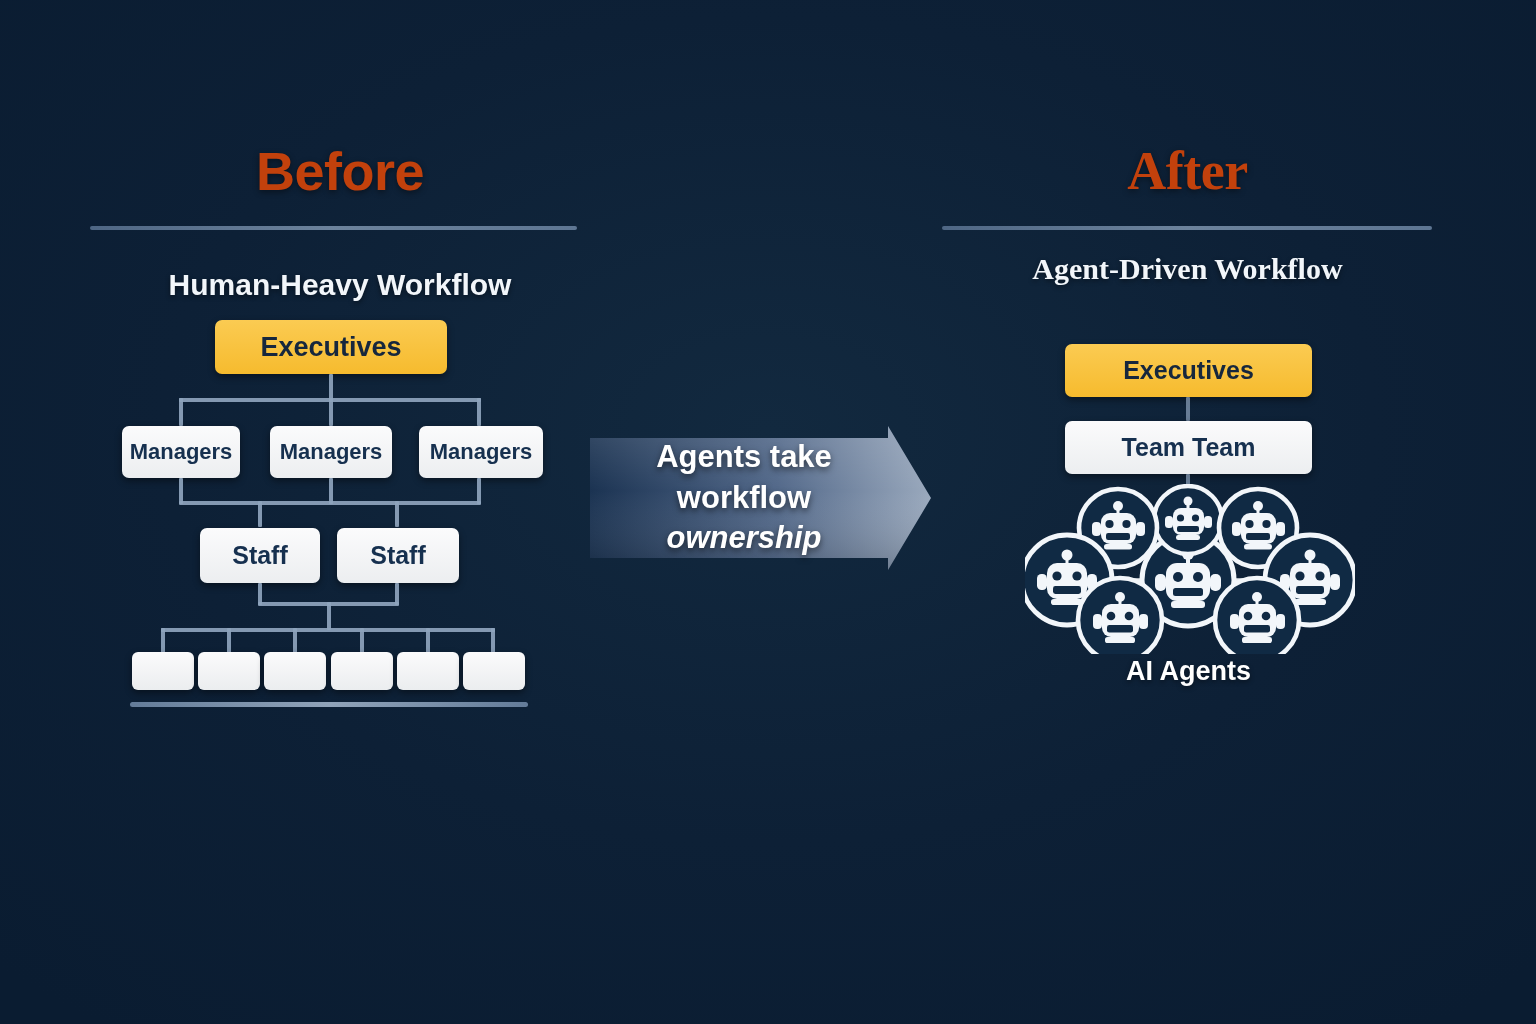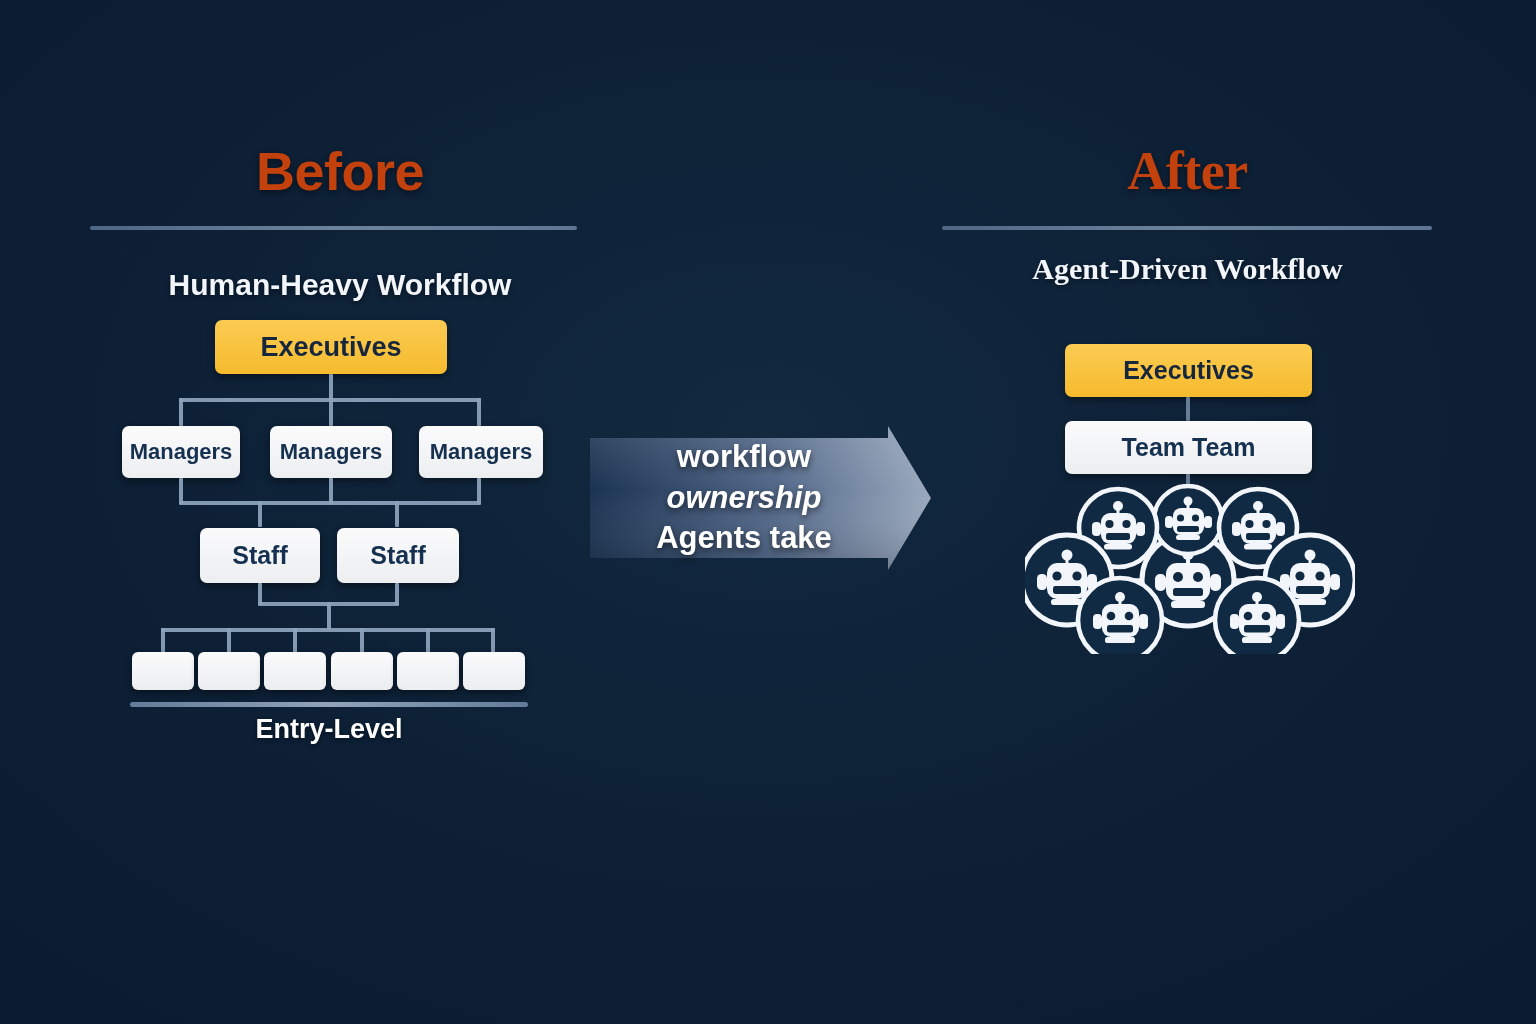--- a/index.html
+++ b/index.html
@@ -142,44 +142,43 @@
 
   <div class="node blank abs" style="left:132px; top:652px; width:62px; height:38px;"></div>
   <div class="node blank abs" style="left:198px; top:652px; width:62px; height:38px;"></div>
   <div class="node blank abs" style="left:264px; top:652px; width:62px; height:38px;"></div>
   <div class="node blank abs" style="left:331px; top:652px; width:62px; height:38px;"></div>
   <div class="node blank abs" style="left:397px; top:652px; width:62px; height:38px;"></div>
   <div class="node blank abs" style="left:463px; top:652px; width:62px; height:38px;"></div>
 
   <div class="baserule abs" style="left:130px; top:702px; width:398px;"></div>
 
-  <div class="caption abs" style="left:130px; top:714px; width:398px;">Entry-Level</div>
 
   <div class="arrow-wrap">
     <svg width="345" height="148" viewBox="0 0 345 148" style="position:absolute; left:0; top:0;">
       <defs>
         <linearGradient id="agrad" x1="0" y1="0" x2="1" y2="0">
           <stop offset="0%" stop-color="#1b3352"></stop>
           <stop offset="55%" stop-color="#53698a"></stop>
           <stop offset="100%" stop-color="#9aa9bd"></stop>
         </linearGradient>
         <linearGradient id="agradv" x1="0" y1="0" x2="0" y2="1">
           <stop offset="0%" stop-color="#ffffff" stop-opacity=".12"></stop>
           <stop offset="45%" stop-color="#ffffff" stop-opacity="0"></stop>
           <stop offset="100%" stop-color="#000000" stop-opacity=".16"></stop>
         </linearGradient>
       </defs>
       <path d="M2,14 L300,14 L300,2 L343,74 L300,146 L300,134 L2,134 Z" fill="url(#agrad)"></path>
       <path d="M2,14 L300,14 L300,2 L343,74 L300,146 L300,134 L2,134 Z" fill="url(#agradv)"></path>
     </svg>
     <div class="arrow-text">
+      <div>Agents take</div>
       <div>
         <span>workflow </span><span class="em">ownership</span>
       </div>
-      <div>Agents take</div>
     </div>
   </div>
 
   <div class="abs" style="left:915px; top:140px; width:545px; height:600px;font-family:Liberation Serif, serif;">
 
     <div class="panel-title abs" style="left:0; top:0; width:545px;">After</div>
 
     <div class="panel-rule abs" style="left:27px; top:86px; width:490px;"></div>
 
     <div class="panel-sub abs" style="left:0; top:112px; width:545px;">Agent-Driven Workflow</div>
@@ -317,14 +316,15 @@
           <rect x="251" y="130" width="9" height="15" rx="4" fill="#f2f6fa"></rect>
           <circle cx="223" cy="132" r="4.3" fill="#102a44"></circle>
           <circle cx="241" cy="132" r="4.3" fill="#102a44"></circle>
           <rect x="219" y="141" width="26" height="7.5" rx="2.3" fill="#102a44"></rect>
           <rect x="217" y="153" width="30" height="6" rx="2.6" fill="#f2f6fa"></rect>
         </g>
       </g>
     </svg>
   </div>
 
+  <div class="caption abs" style="left:1065px; top:656px; width:247px;">AI Agents</div>
 
 </div>
 
 </body></html>

